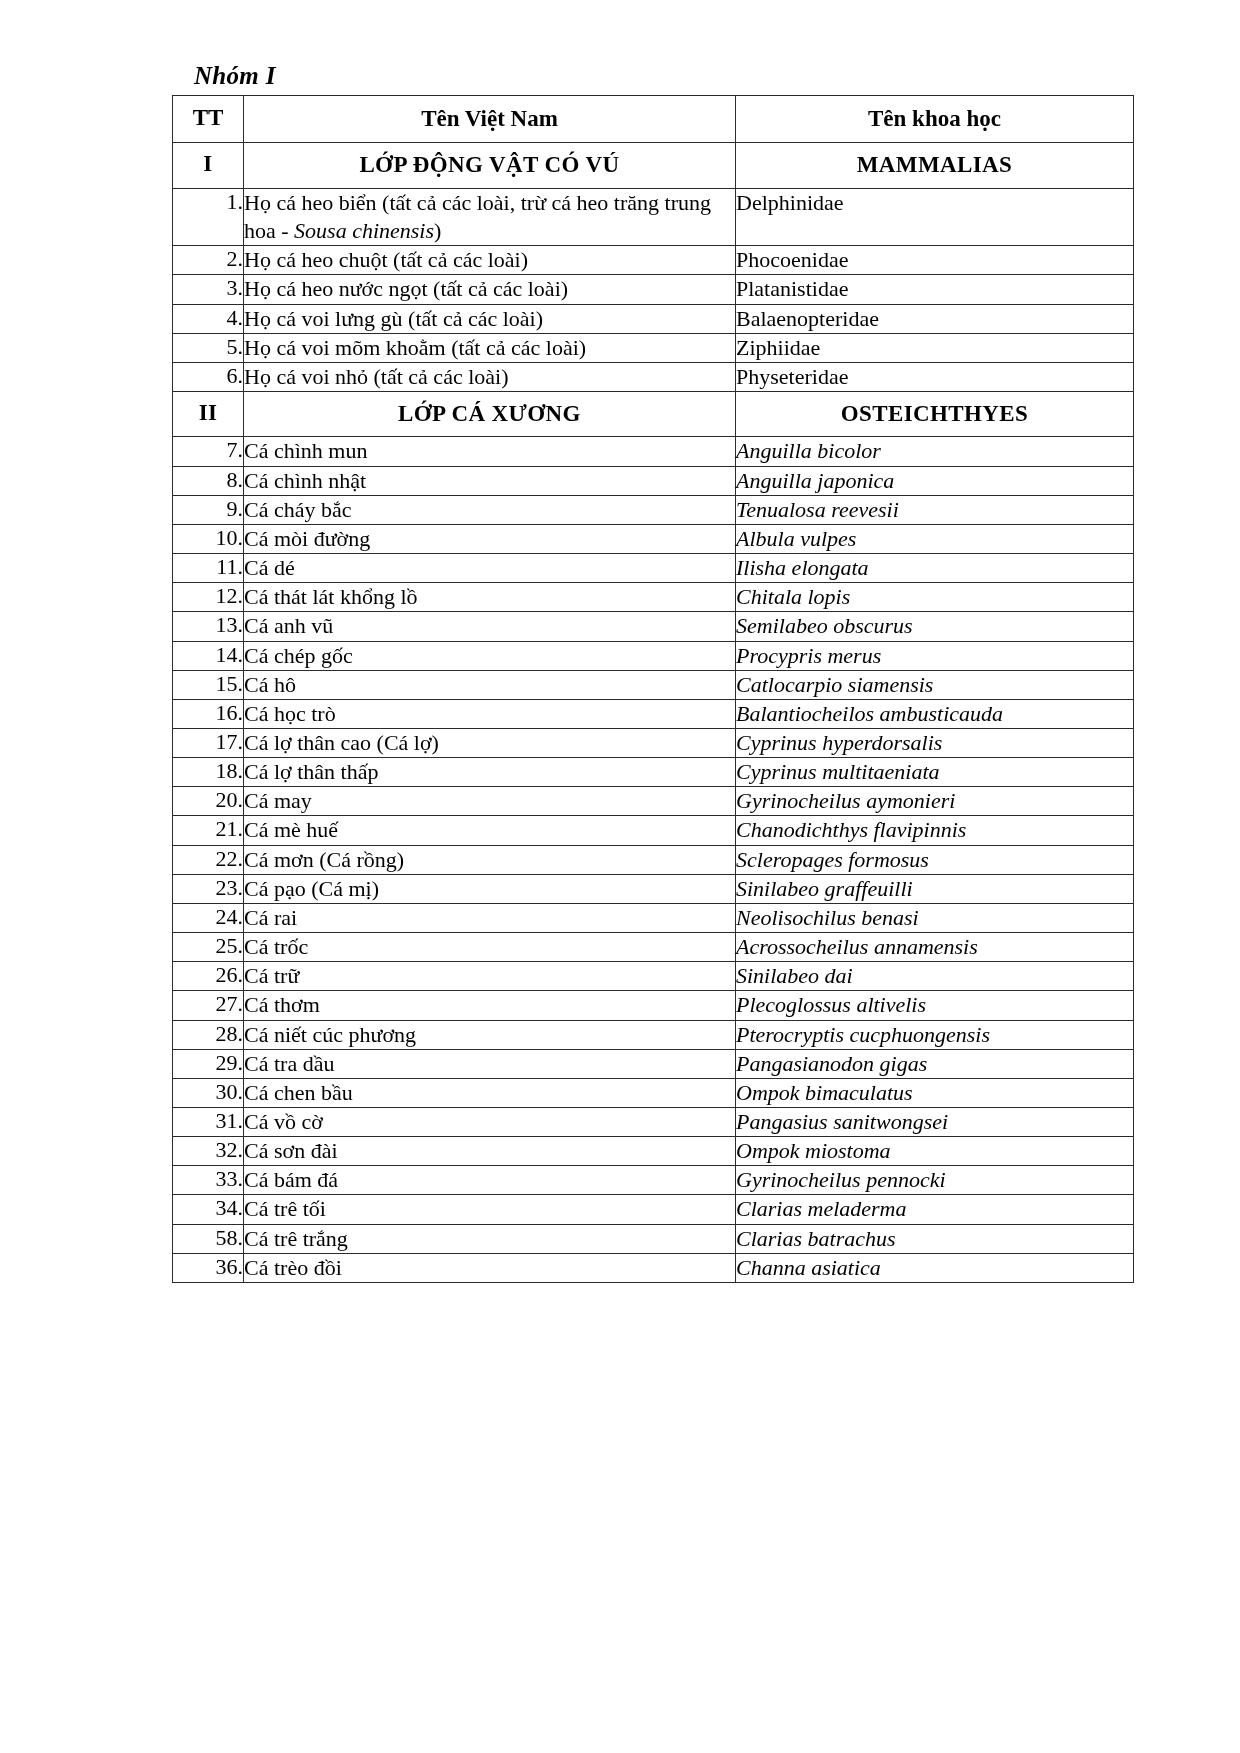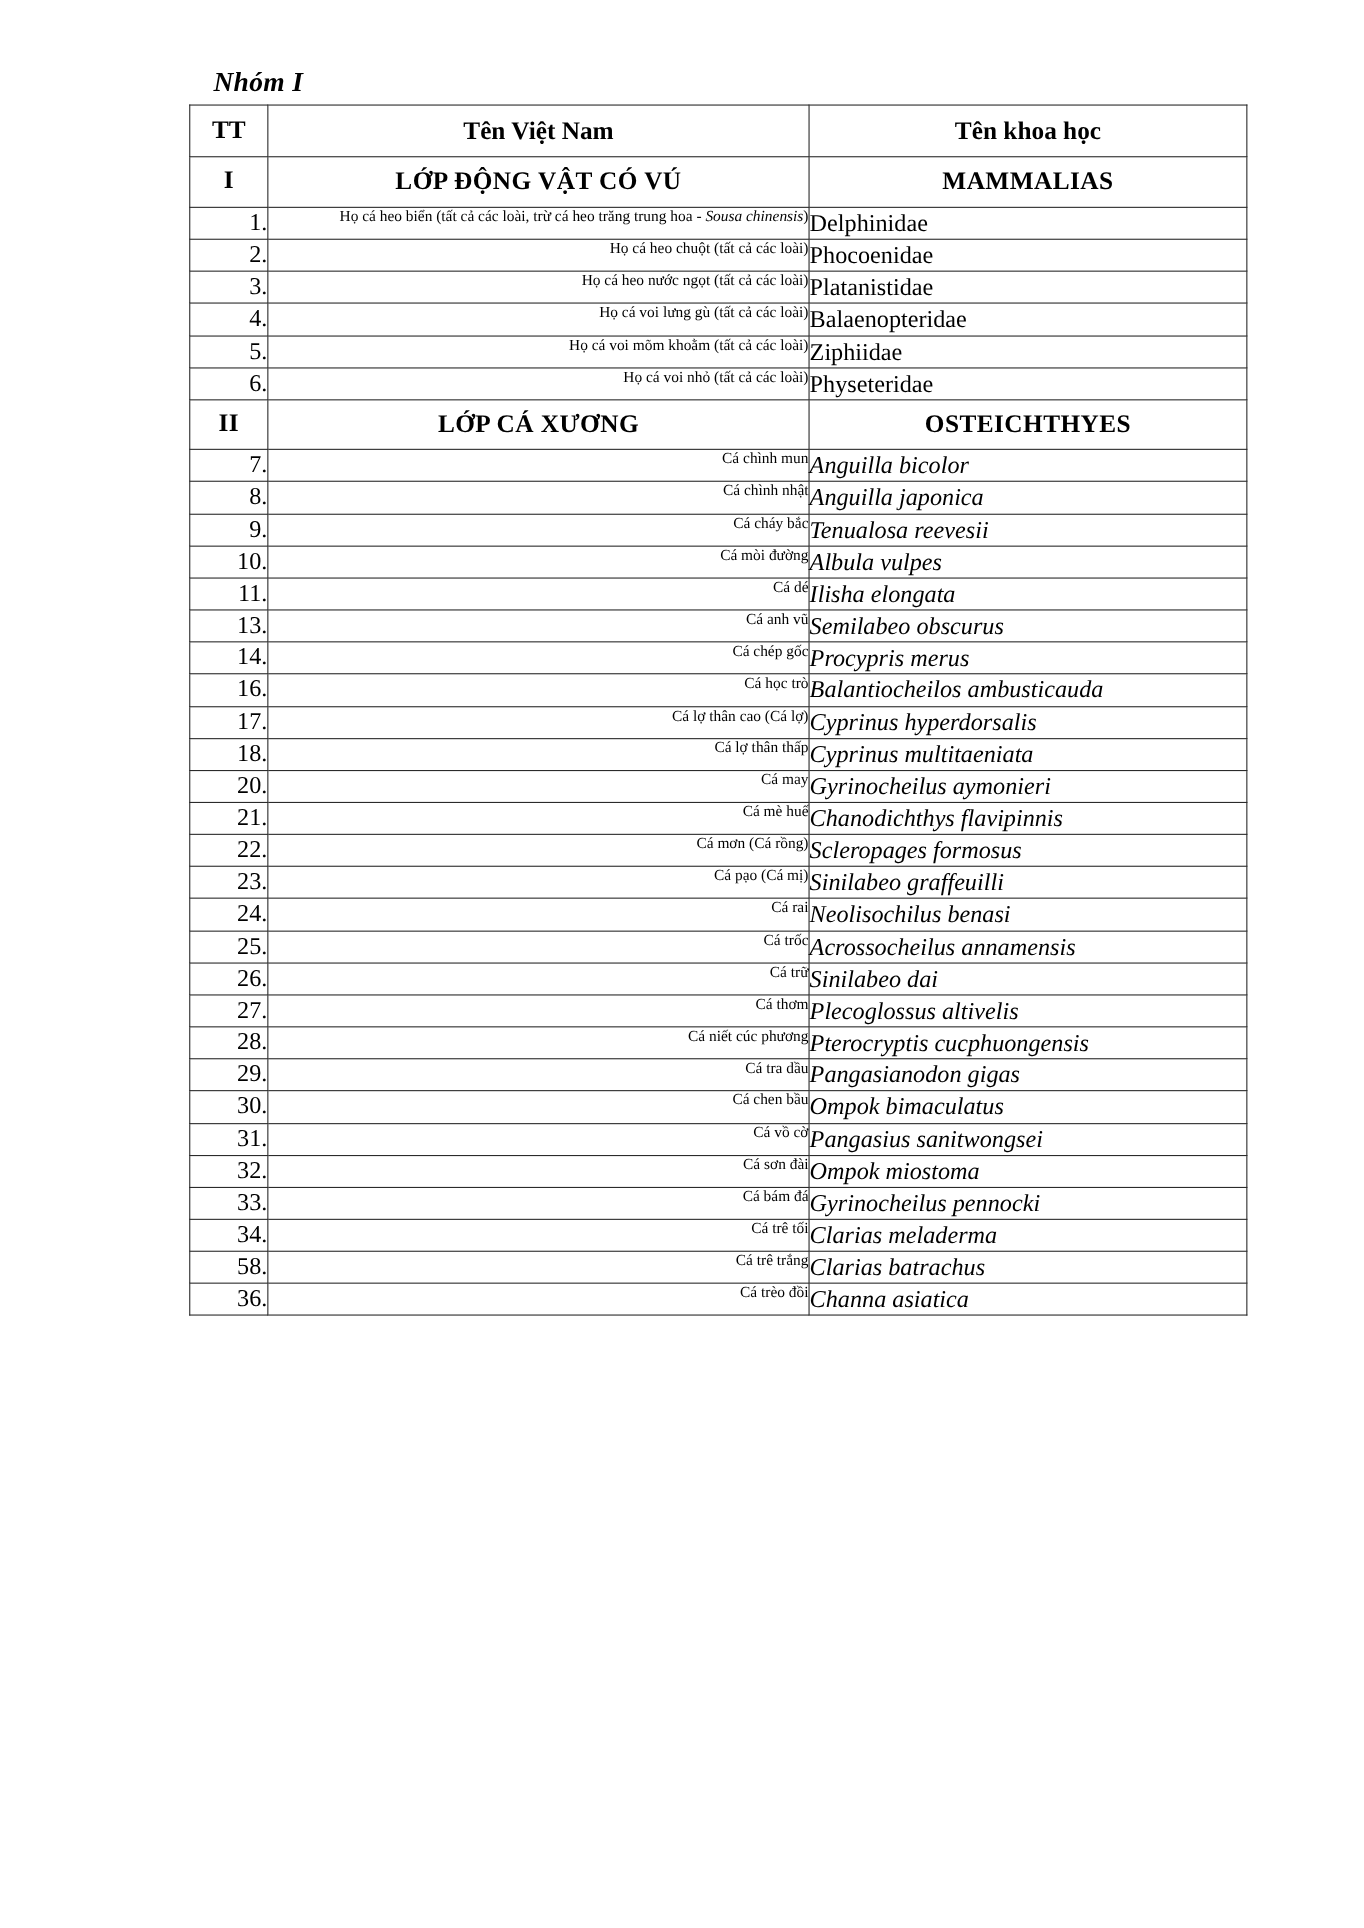--- a/index.html
+++ b/index.html
@@ -50,23 +50,22 @@
 
   .cell-tt {
     text-align: right;
     padding: 5px 11px 6px 4px;
     font-size: 22px;
     line-height: 1.22;
     white-space: nowrap;
   }
   .cell-vn {
     padding: 5px 8px 6px 12px;
-    font-size: 14px;
+    font-size: 22px;
     line-height: 1.28;
-    text-align: right;
   }
   .cell-sci {
     padding: 5px 6px 6px 11px;
     font-size: 22px;
     line-height: 1.28;
   }
 
   
   tr.head-row .cell-tt,
   tr.head-row .cell-vn,
@@ -180,30 +179,40 @@
           <td class="cell-tt">10.</td>
           <td class="cell-vn">Cá mòi đường</td>
           <td class="cell-sci sci-italic">Albula vulpes</td>
         </tr>
         <tr>
           <td class="cell-tt">11.</td>
           <td class="cell-vn">Cá dé</td>
           <td class="cell-sci sci-italic">Ilisha elongata</td>
         </tr>
         <tr>
+          <td class="cell-tt">12.</td>
+          <td class="cell-vn">Cá thát lát khổng lồ</td>
+          <td class="cell-sci sci-italic">Chitala lopis</td>
+        </tr>
+        <tr>
           <td class="cell-tt">13.</td>
           <td class="cell-vn">Cá anh vũ</td>
           <td class="cell-sci sci-italic">Semilabeo obscurus</td>
         </tr>
         <tr>
           <td class="cell-tt">14.</td>
           <td class="cell-vn">Cá chép gốc</td>
           <td class="cell-sci sci-italic">Procypris merus</td>
         </tr>
         <tr>
+          <td class="cell-tt">15.</td>
+          <td class="cell-vn">Cá hô</td>
+          <td class="cell-sci sci-italic">Catlocarpio siamensis</td>
+        </tr>
+        <tr>
           <td class="cell-tt">16.</td>
           <td class="cell-vn">Cá học trò</td>
           <td class="cell-sci sci-italic">Balantiocheilos ambusticauda</td>
         </tr>
         <tr>
           <td class="cell-tt">17.</td>
           <td class="cell-vn">Cá lợ thân cao (Cá lợ)</td>
           <td class="cell-sci sci-italic">Cyprinus hyperdorsalis</td>
         </tr>
         <tr>

